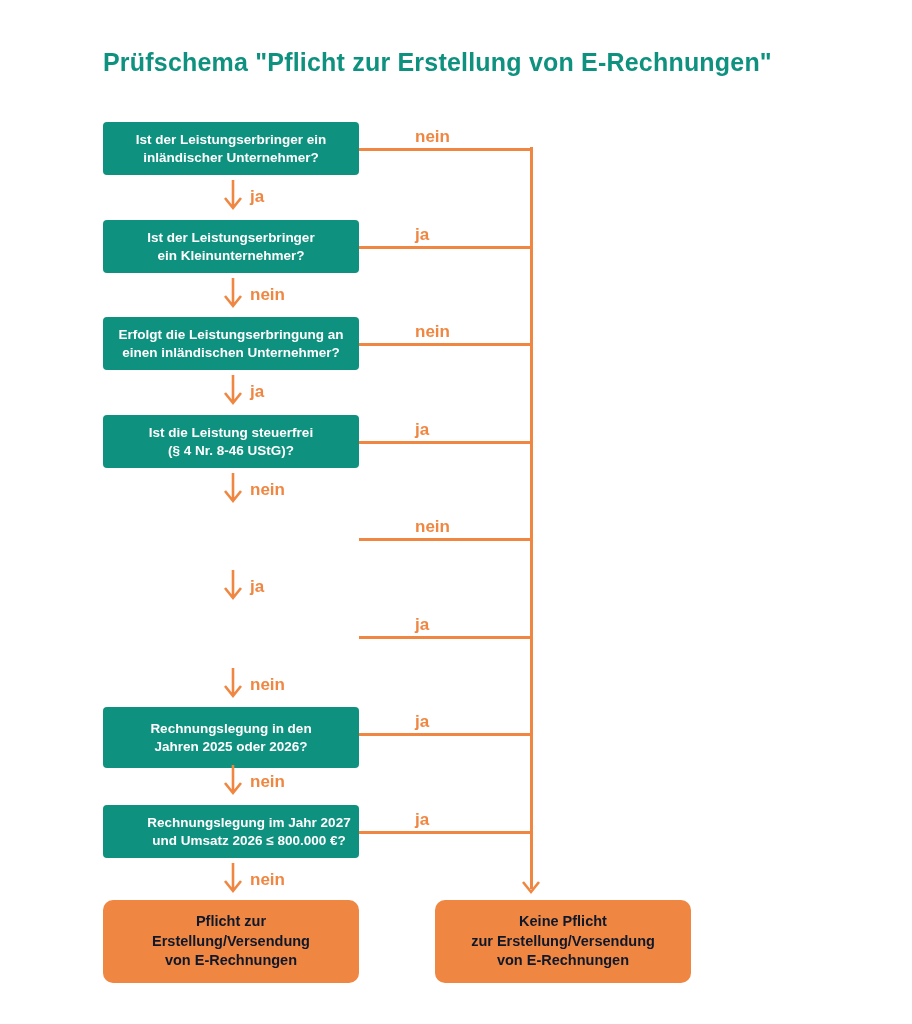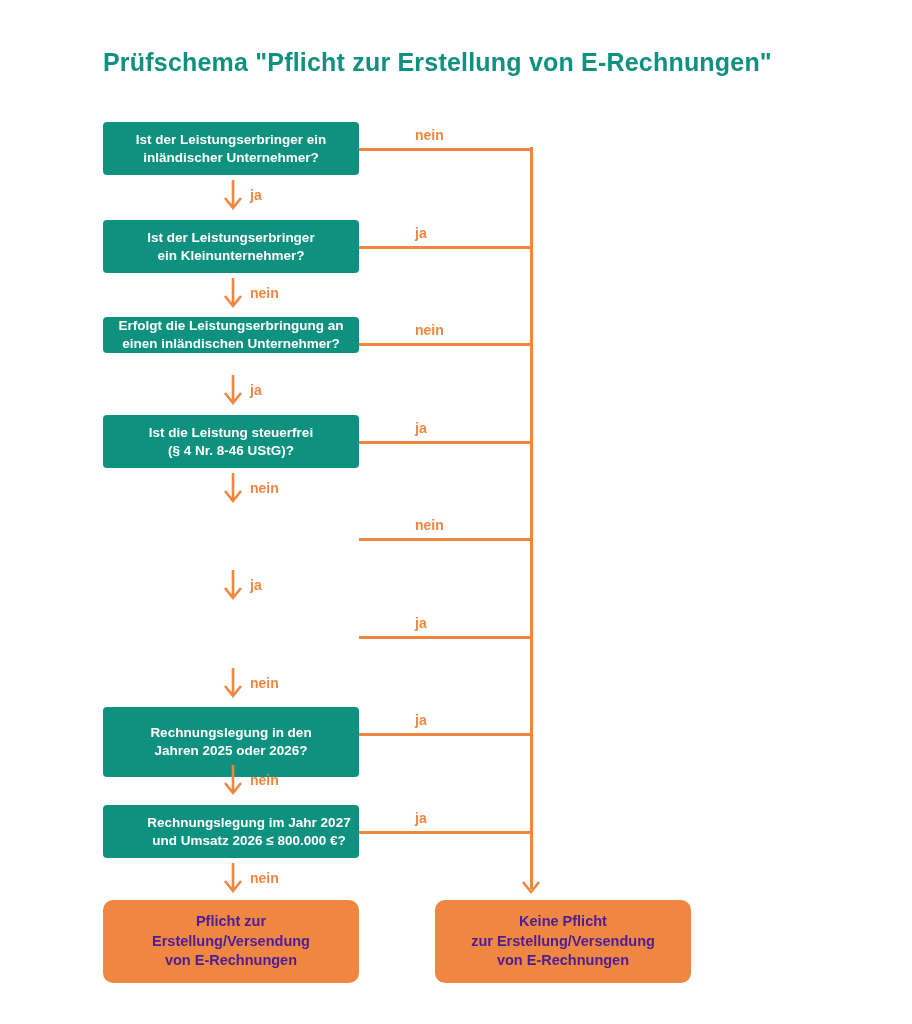--- a/index.html
+++ b/index.html
@@ -2,27 +2,27 @@
 <html style="--teal: #0f9180; --orange: #ef8742;"><head>
 <meta charset="utf-8">
 <style>
   html,body{margin:0;padding:0;background:#ffffff;font-family:"Liberation Sans",sans-serif;}
   #diagram{position:relative;width:912px;height:1024px;background:#ffffff;overflow:hidden;}
   .title{position:absolute;left:103px;top:48px;font-size:25px;font-weight:bold;color:var(--teal,#0f9180);letter-spacing:.2px;}
   .qbox{position:absolute;background:var(--teal,#0f9180);border-radius:4px;color:#ffffff;
         display:flex;align-items:center;justify-content:center;text-align:center;
         font-size:13.5px;font-weight:bold;line-height:1.3;padding:6px 8px;box-sizing:border-box;}
   .qbox span{white-space:pre-line;}
-  .obox{position:absolute;background:var(--orange,#ef8742);border-radius:10px;color:#4c1d95;
+  .obox{position:absolute;background:var(--orange,#ef8742);border-radius:10px;color:#0f172a;
         display:flex;align-items:center;justify-content:center;text-align:center;
         font-size:14.5px;font-weight:bold;line-height:1.35;padding:8px 12px;box-sizing:border-box;}
   .obox span{white-space:pre-line;}
   .hline{position:absolute;height:2.5px;background:var(--orange,#ef8742);}
   .vline{position:absolute;width:2.5px;background:var(--orange,#ef8742);}
-  .flabel{position:absolute;color:var(--orange,#ef8742);font-weight:bold;font-size:14px;}
+  .flabel{position:absolute;color:var(--orange,#ef8742);font-weight:bold;font-size:17px;}
   .arrow-svg{position:absolute;line-height:0;}
 </style>
 </head>
 <body>
 
 <div id="diagram">
   <div class="title">Prüfschema "Pflicht zur Erstellung von E-Rechnungen"</div>
 
   <div class="vline" style="left:530px;top:147px;height:742px;"></div>
   <div class="arrow-svg" style="left:520px;top:879px;">
@@ -54,21 +54,21 @@
     <div class="qbox" style="left: 103px; top: 220px; width: 256px; height: 53px; justify-content: center;">
       <span>Ist der Leistungserbringer
 ein Kleinunternehmer?</span>
     </div>
     <div class="hline" style="left: 359px; top: 246px; width: 171px;"></div>
     <div class="flabel" style="left: 415px; top: 225px;">ja</div>
     <div class="arrow-svg" style="left: 222px; top: 277px;"><svg width="22" height="36" viewBox="0 0 22 36">
         <path d="M11 1 V27 M3 19 L11 29 L19 19" fill="none" style="stroke:var(--orange,#ef8742)" stroke-width="2.6"></path>
       </svg></div>
     <div class="flabel" style="left: 250px; top: 285px;">nein</div>
-    <div class="qbox" style="left: 103px; top: 317px; width: 256px; height: 36px;">
+    <div class="qbox" style="left: 103px; top: 317px; width: 256px; height: 53px;">
       <span>Erfolgt die Leistungserbringung an
 einen inländischen Unternehmer?</span>
     </div>
     <div class="hline" style="left: 359px; top: 343px; width: 171px;"></div>
     <div class="flabel" style="left: 415px; top: 322px;">nein</div>
     <div class="arrow-svg" style="left: 222px; top: 374px;"><svg width="22" height="36" viewBox="0 0 22 36">
         <path d="M11 1 V27 M3 19 L11 29 L19 19" fill="none" style="stroke:var(--orange,#ef8742)" stroke-width="2.6"></path>
       </svg></div>
     <div class="flabel" style="left: 250px; top: 382px;">ja</div>
     <div class="qbox" style="left: 103px; top: 415px; width: 256px; height: 53px;">
@@ -86,21 +86,21 @@
     <div class="arrow-svg" style="left: 222px; top: 569px;"><svg width="22" height="36" viewBox="0 0 22 36">
         <path d="M11 1 V27 M3 19 L11 29 L19 19" fill="none" style="stroke:var(--orange,#ef8742)" stroke-width="2.6"></path>
       </svg></div>
     <div class="flabel" style="left: 250px; top: 577px;">ja</div>
     <div class="hline" style="left: 359px; top: 636px; width: 171px;"></div>
     <div class="flabel" style="left: 415px; top: 615px;">ja</div>
     <div class="arrow-svg" style="left: 222px; top: 667px;"><svg width="22" height="36" viewBox="0 0 22 36">
         <path d="M11 1 V27 M3 19 L11 29 L19 19" fill="none" style="stroke:var(--orange,#ef8742)" stroke-width="2.6"></path>
       </svg></div>
     <div class="flabel" style="left: 250px; top: 675px;">nein</div>
-    <div class="qbox" style="left: 103px; top: 707px; width: 256px; height: 70px;">
+    <div class="qbox" style="left: 103px; top: 707px; width: 256px; height: 61px;">
       <span>Rechnungslegung in den
 Jahren 2025 oder 2026?</span>
     </div>
     <div class="hline" style="left: 359px; top: 733px; width: 171px;"></div>
     <div class="flabel" style="left: 415px; top: 712px;">ja</div>
     <div class="arrow-svg" style="left: 222px; top: 764px;"><svg width="22" height="36" viewBox="0 0 22 36">
         <path d="M11 1 V27 M3 19 L11 29 L19 19" fill="none" style="stroke:var(--orange,#ef8742)" stroke-width="2.6"></path>
       </svg></div>
     <div class="flabel" style="left: 250px; top: 772px;">nein</div>
     <div class="qbox" style="left: 103px; top: 805px; width: 256px; height: 53px; padding-left: 44px;">

